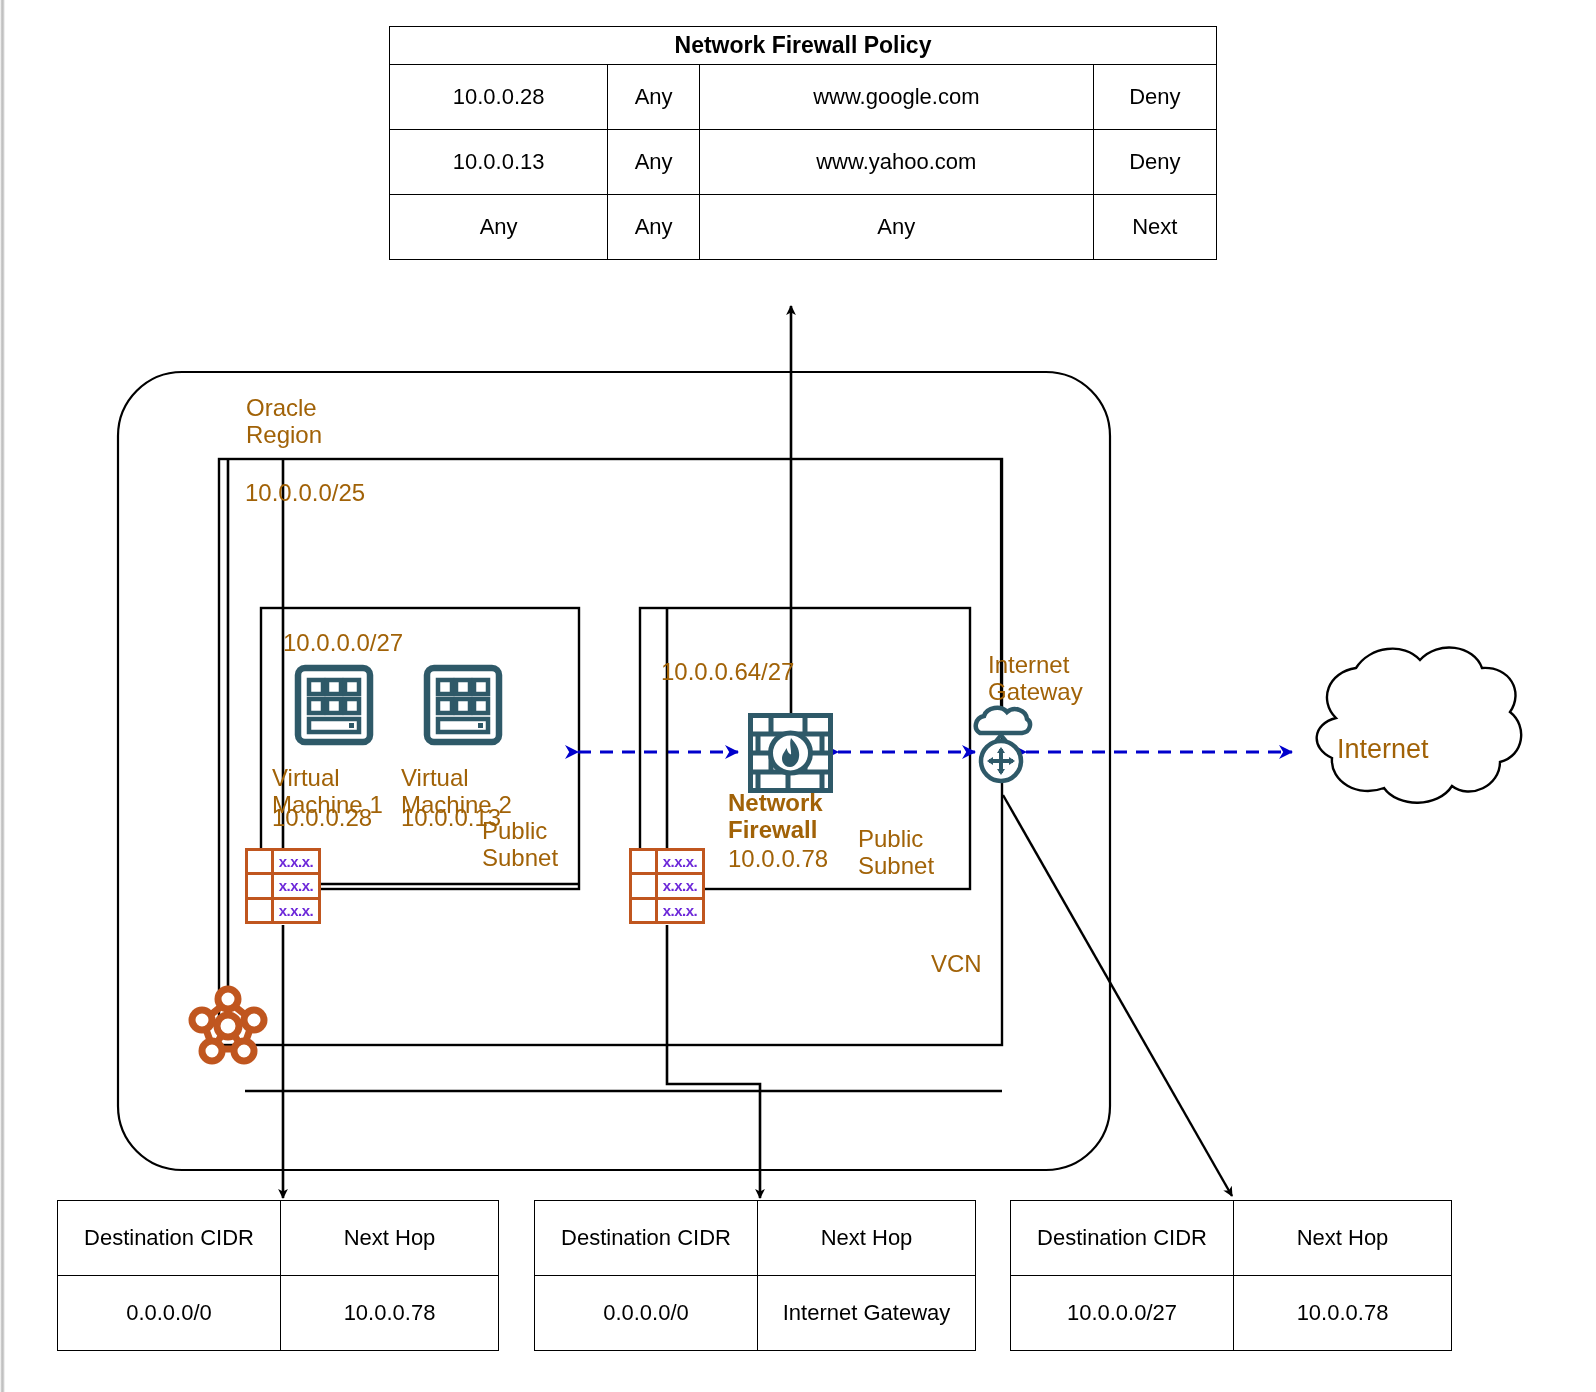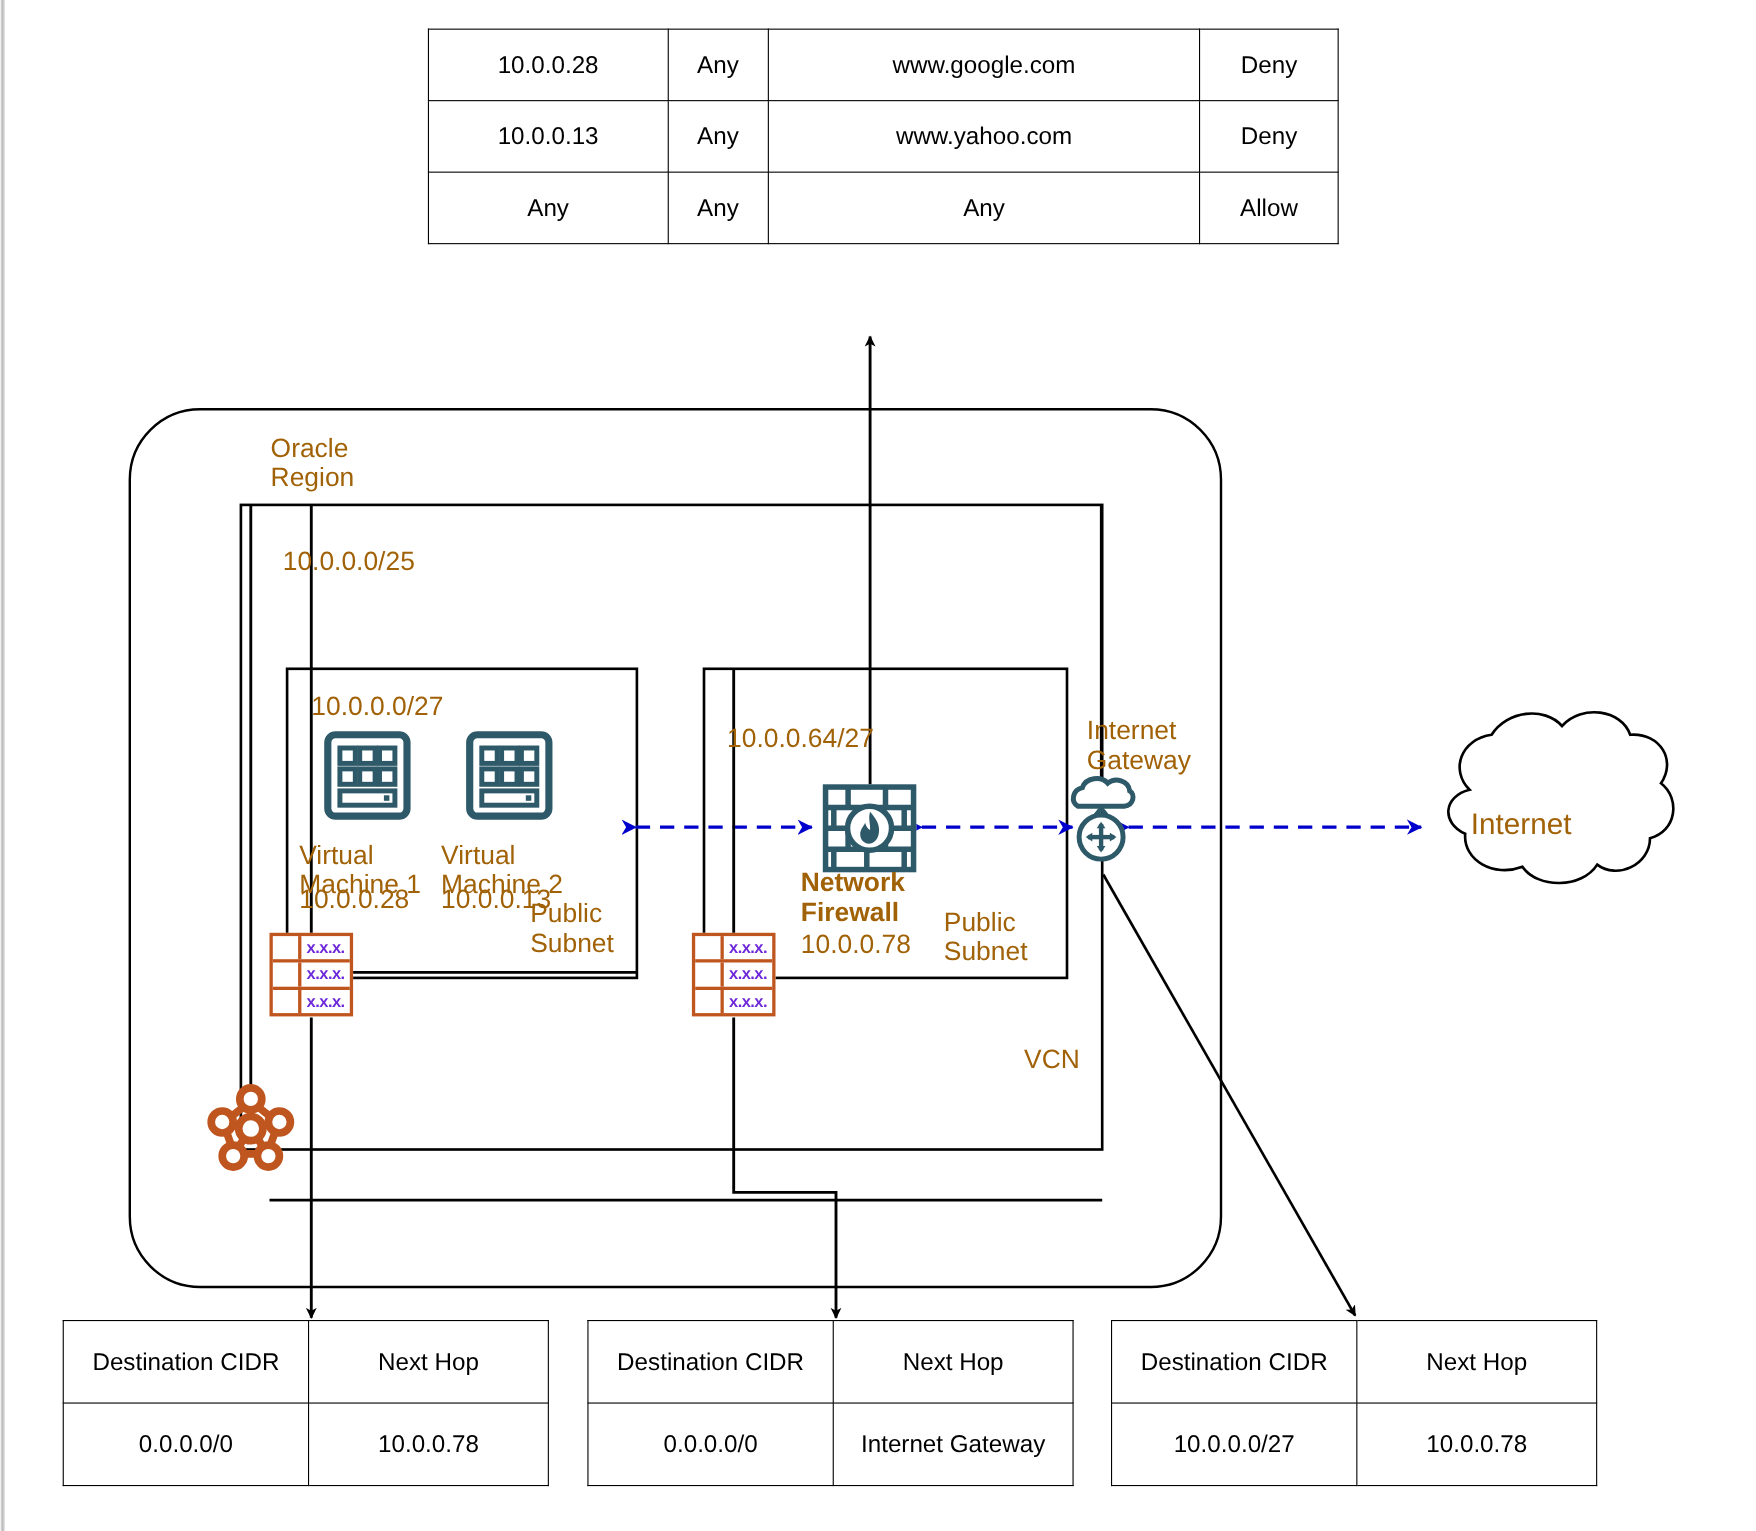--- a/index.html
+++ b/index.html
@@ -171,44 +171,47 @@
         <circle cx="61" cy="35" r="10"></circle>
         <circle cx="19" cy="66" r="10"></circle>
         <circle cx="51" cy="66" r="10"></circle>
         <circle cx="35" cy="41" r="11"></circle>
       </g>
     </g>
   </svg>
 
   <table class="grid" id="fwPolicy">
     <tbody>
+        <tr>
+      <td class="ttl" colspan="4">Network Firewall Policy</td>
+    </tr>
     <tr>
       <td>10.0.0.28</td>
       <td>Any</td>
       <td>www.google.com</td>
       <td>Deny</td>
     </tr>
     <tr>
       <td>10.0.0.13</td>
       <td>Any</td>
       <td>www.yahoo.com</td>
       <td>Deny</td>
     </tr>
     <tr>
       <td>Any</td>
       <td>Any</td>
       <td>Any</td>
-      <td>Allow</td>
+      <td>Next</td>
     </tr>
   </tbody>
     </table>
 
   <div class="lbl" style="left:246px;top:394px;">Oracle
 Region</div>
-  <div class="lbl" style="left:245px;top:497px;margin-left:12px;">10.0.0.0/25</div>
+  <div class="lbl" style="left:245px;top:479px;">10.0.0.0/25</div>
   <div class="lbl" style="left:931px;top:950px;">VCN</div>
 
   <div class="lbl" style="left:283px;top:629px;">10.0.0.0/27</div>
   <div class="lbl c" style="left:272px;top:764px;width:124px;">Virtual
 Machine 1</div>
   <div class="lbl c" style="left:272px;top:804px;width:124px;">10.0.0.28</div>
   <div class="lbl c" style="left:401px;top:764px;width:124px;">Virtual
 Machine 2</div>
   <div class="lbl c" style="left:401px;top:804px;width:124px;">10.0.0.13</div>
   <div class="lbl c" style="left:482px;top:817px;width:92px;">Public

